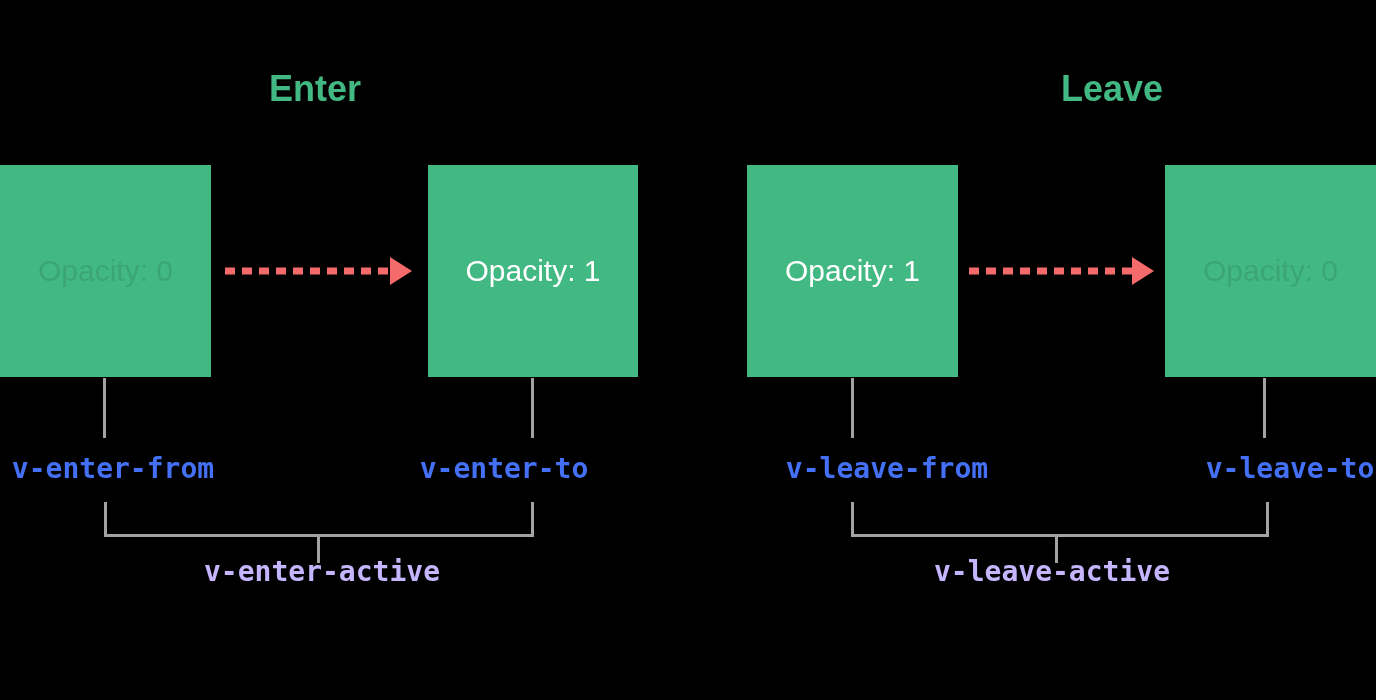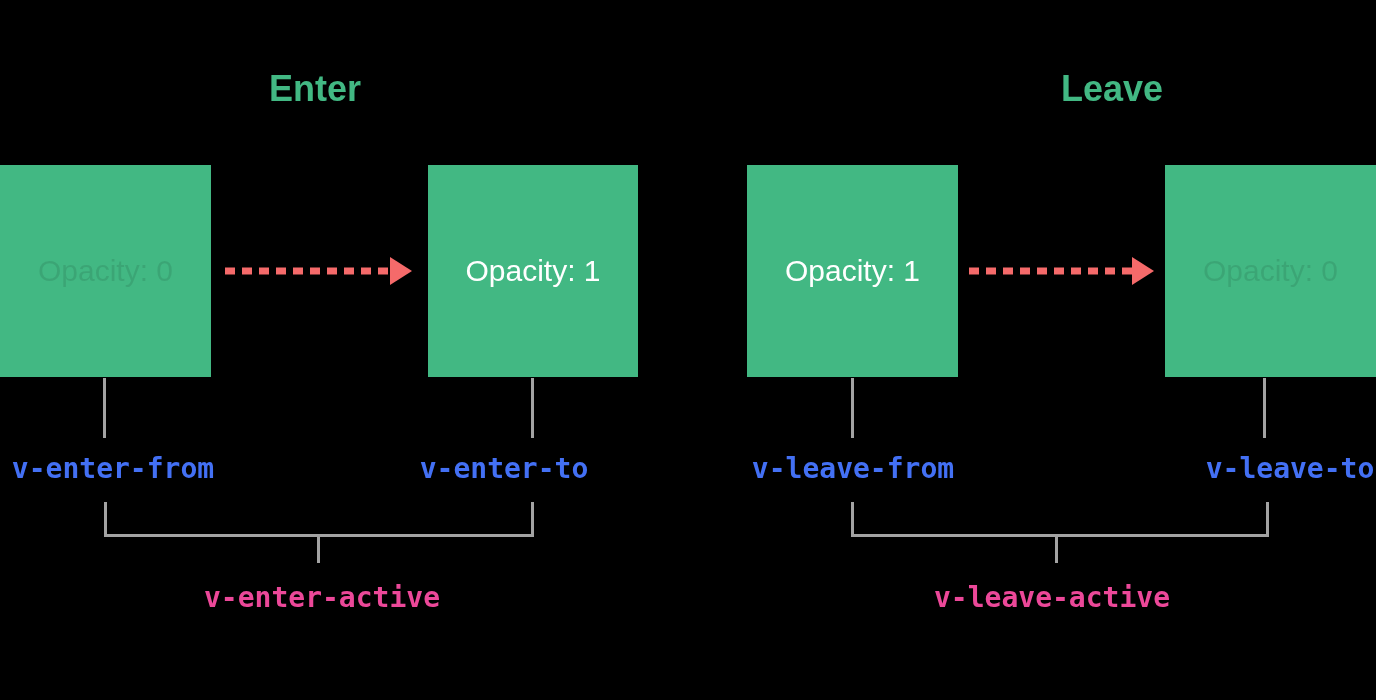--- a/index.html
+++ b/index.html
@@ -74,46 +74,46 @@
   }
   .bracket-stem {
     position: absolute;
     top: 537px;
     width: 3px;
     height: 26px;
     background: #a3a3a3;
   }
   .active-label {
     position: absolute;
-    top: 597px;
+    top: 571px;
     transform: translate(-50%, -50%);
     font-family: "DejaVu Sans Mono", monospace;
     font-size: 28px;
     font-weight: 700;
-    color: #ec4899;
+    color: #c4b5fd;
     white-space: nowrap;
   }
   
   #enter-from-box { left: 0;    width: 211px; }
   #enter-to-box   { left: 428px; width: 210px; }
   #enter-arrow    { left: 220px; }
   #enter-from-stem{ left: 103px; }
   #enter-to-stem  { left: 531px; }
   #enter-from-label { left: 105px; margin-left: 8px; }
   #enter-to-label   { left: 504px; }
   #enter-bracket  { left: 104px; width: 424px; }
   #enter-bracket-stem { left: 317px; }
   #enter-active-label { left: 322px; }
   
   #leave-from-box { left: 747px;  width: 211px; }
   #leave-to-box   { left: 1165px; width: 211px; }
   #leave-arrow    { left: 964px; }
   #leave-from-stem{ left: 851px; }
   #leave-to-stem  { left: 1263px; }
-  #leave-from-label { left: 853px; }
+  #leave-from-label { left: 887px; }
   #leave-to-label   { left: 1290px; }
   #leave-bracket  { left: 851px; width: 412px; }
   #leave-bracket-stem { left: 1055px; }
   #leave-active-label { left: 1052px; text-align: right; }
 </style>
 </head>
 <body>
 
 <div id="canvas">
 

